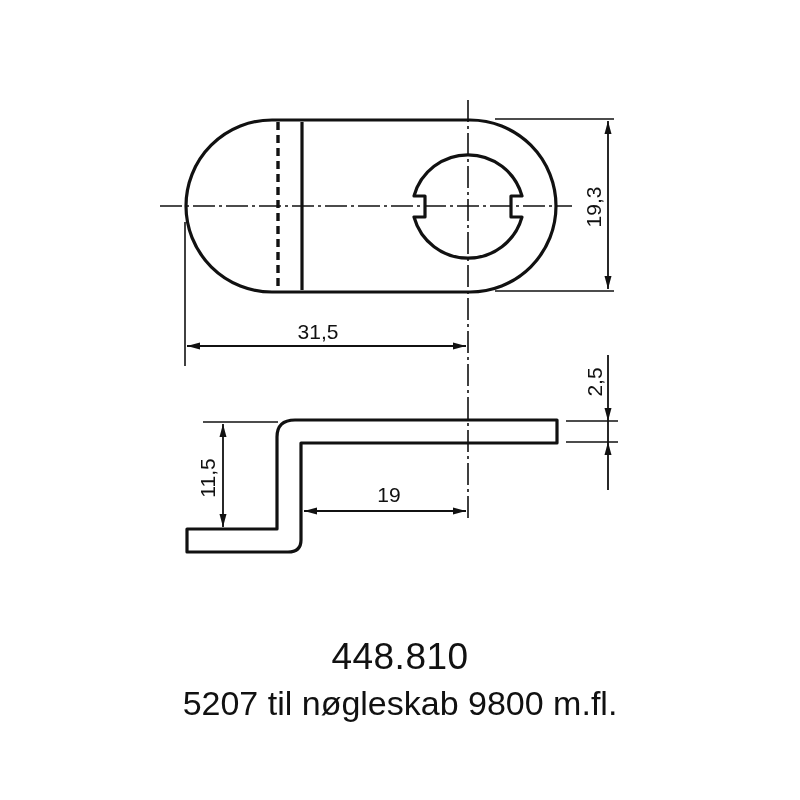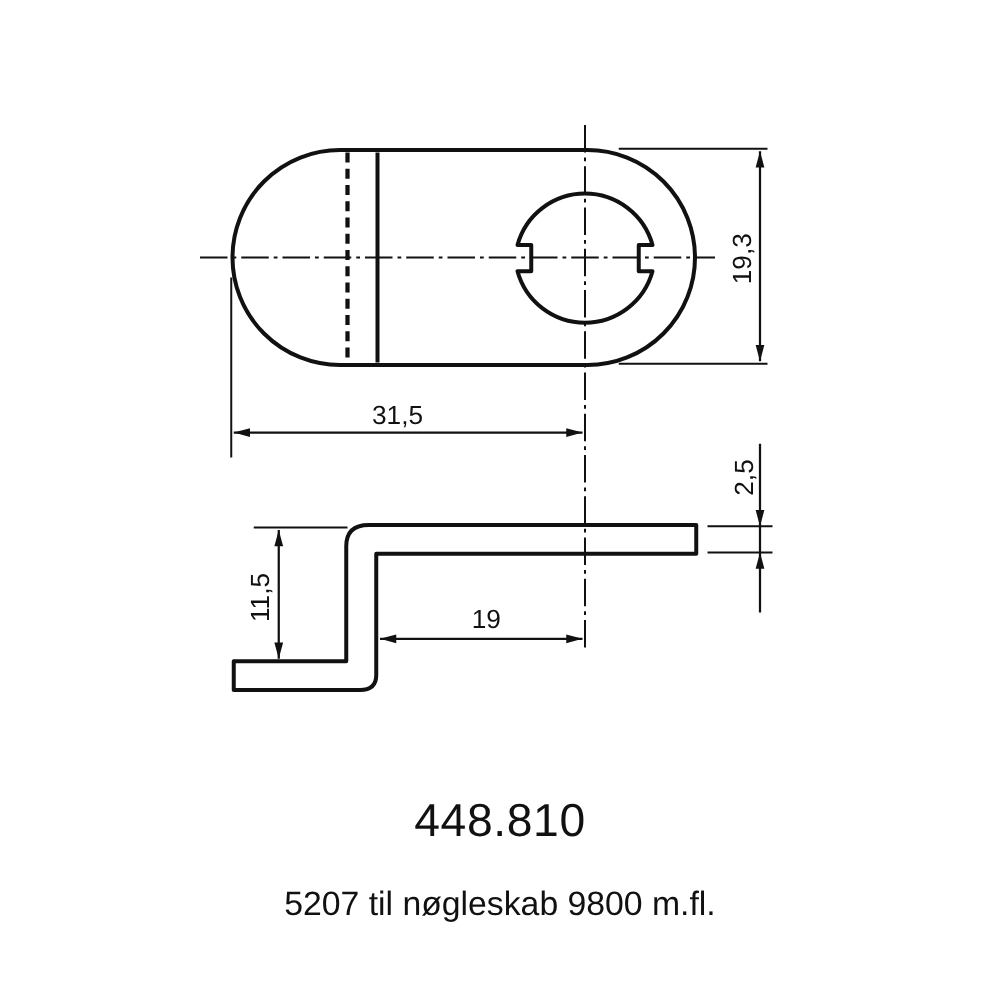--- a/index.html
+++ b/index.html
@@ -7,21 +7,21 @@
   svg { position: absolute; left: 0; top: 0; }
   .outline { fill: none; stroke: #111111; stroke-width: 3.2; stroke-linejoin: round; }
   .hidden { fill: none; stroke: #111111; stroke-width: 3.4; stroke-dasharray: 8 5; }
   .center { fill: none; stroke: #111111; stroke-width: 1.6; stroke-dasharray: 22 4 3 4; }
   .dim { fill: none; stroke: #111111; stroke-width: 1.8; }
   .ext { fill: none; stroke: #111111; stroke-width: 1.6; }
   .arrow { fill: #111111; }
   .dimtext { font-family: "Liberation Sans", sans-serif; font-size: 21px; fill: #111111; }
   .title { position: absolute; left: 0; width: 800px; text-align: center; color: #111111; font-family: "Liberation Sans", sans-serif; }
   .part-no { top: 636px; font-size: 37px; letter-spacing: 0.5px; }
-  .desc { top: 708px; font-size: 27px; }
+  .desc { top: 684px; font-size: 34px; }
 </style>
 </head>
 <body>
 
 <svg width="800" height="800" viewBox="0 0 800 800" xmlns="http://www.w3.org/2000/svg">
 
   <g>
 
     <path class="outline" d="M 272 120 L 470 120 A 86 86 0 0 1 470 292 L 272 292 A 86 86 0 0 1 272 120 Z"></path>
 

